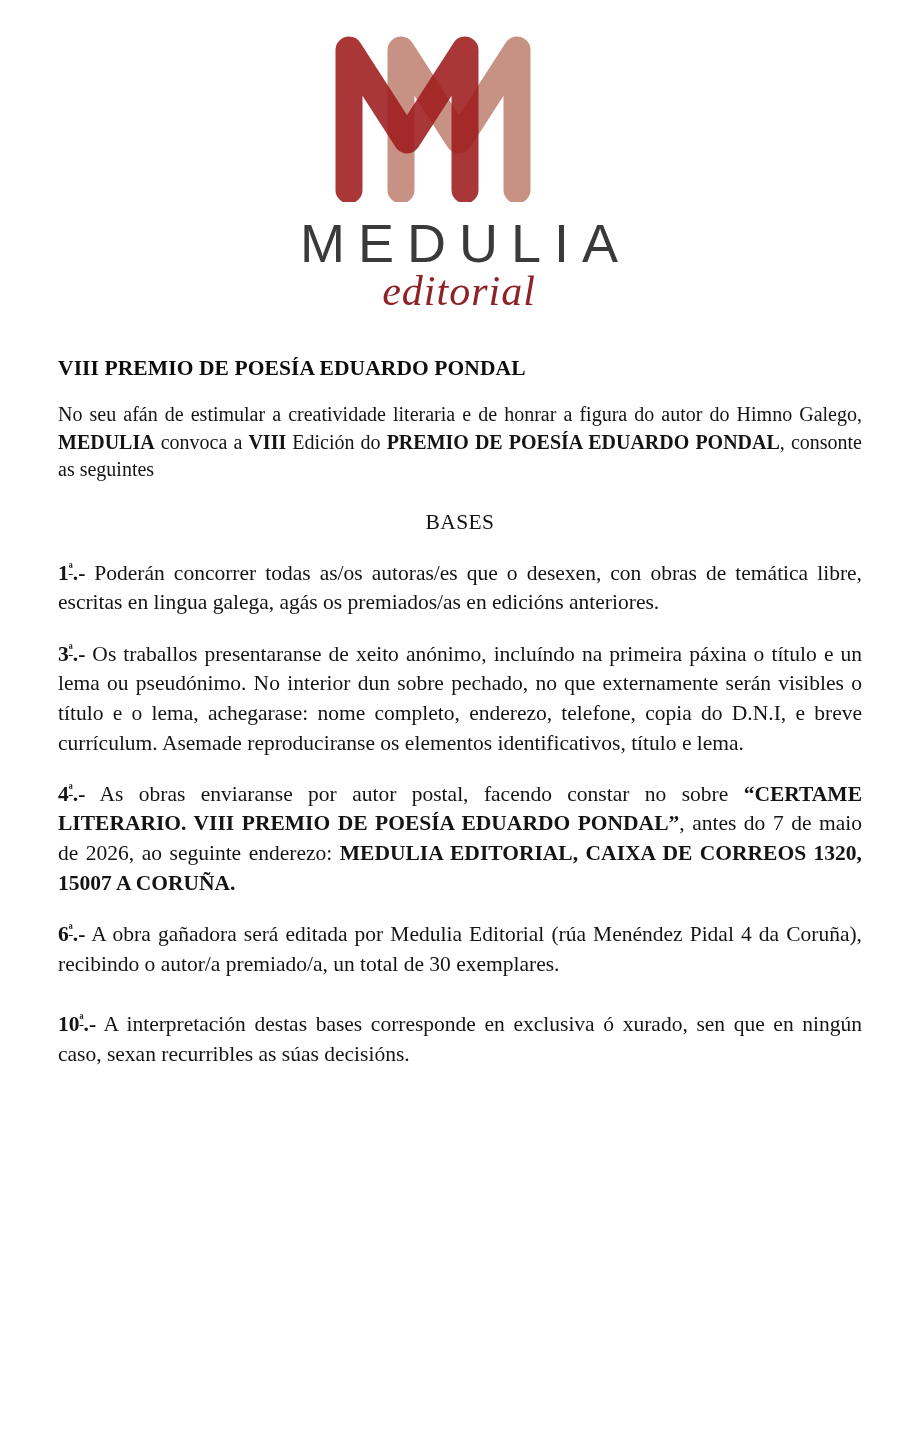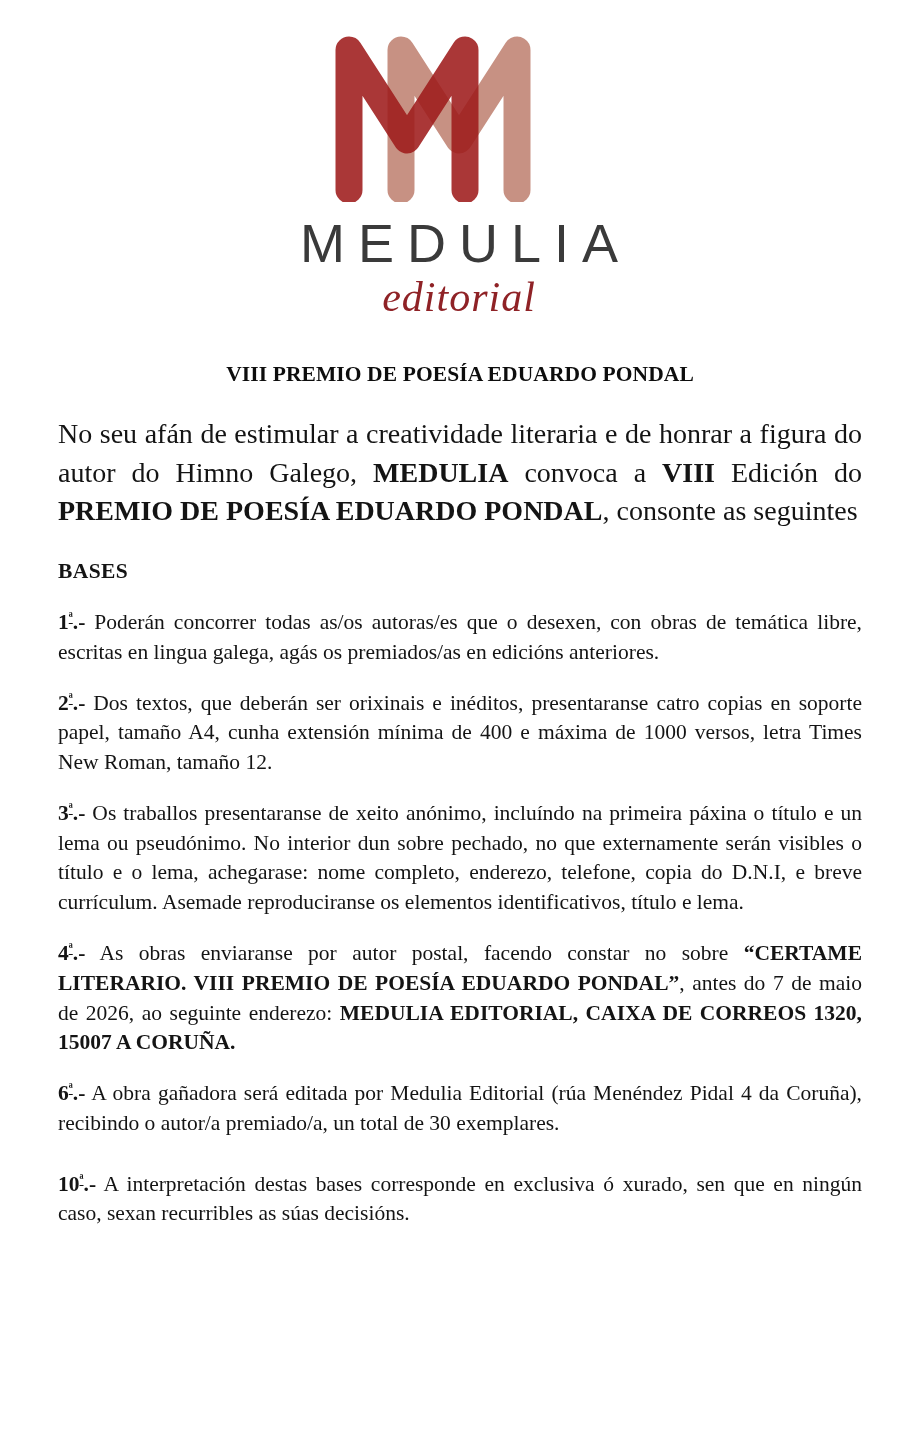--- a/index.html
+++ b/index.html
@@ -41,55 +41,55 @@
     margin-top: 14px;
     font-family: "Liberation Sans", "DejaVu Sans", sans-serif;
     font-size: 54px;
     font-weight: 400;
     letter-spacing: 13px;
     text-indent: 13px;
     color: #3a3a3a;
     line-height: 1;
   }
   .subwordmark {
-    margin-top: 6px;
     font-family: "Liberation Serif", "DejaVu Serif", serif;
     font-style: italic;
     font-size: 42px;
     color: #8f2226;
     line-height: 1;
     letter-spacing: 1px;
   }
 
   
   .doc {
     padding: 0 56px 0 58px;
     box-sizing: border-box;
   }
 
   .doc-title {
     margin-top: 44px;
-    text-align: center;
+    text-align: left;
     font-weight: bold;
     font-size: 21.5px;
     letter-spacing: 0.1px;
     color: #0d0d0d;
   }
 
   .intro {
     text-align: justify;
     text-justify: inter-word;
-    font-size: 28px;
+    font-size: 20px;
     line-height: 1.38;
   }
   .intro .b { font-weight: bold; }
 
   .bases-heading {
     margin-top: 26px;
-    font-weight: bold;
+    text-align: center;
+    font-weight: normal;
     font-size: 21.5px;
     letter-spacing: 0.4px;
   }
 
   .clauses {
     margin-top: 24px;
   }
   .clause {
     text-align: justify;
     text-justify: inter-word;
@@ -134,21 +134,20 @@
     <div class="doc-title">VIII PREMIO DE POESÍA EDUARDO PONDAL</div>
 
     <p class="intro">
       <span>No seu afán de estimular a creatividade literaria e de honrar a figura do autor do Himno Galego, </span><span class="b">MEDULIA</span><span> convoca a </span><span class="b">VIII</span><span> Edición do </span><span class="b">PREMIO DE POESÍA EDUARDO PONDAL</span><span>, consonte as seguintes</span>
     </p>
 
     <div class="bases-heading">BASES</div>
 
     <div class="clauses">
         <p class="clause"><span class="num">1<sup class="ord">ª</sup>.-</span><span> Poderán concorrer todas as/os autoras/es que o desexen, con obras de temática libre, escritas en lingua galega, agás os premiados/as en edicións anteriores.</span></p>
-        <p class="clause"><span class="num">2<sup class="ord">ª</sup>.-</span><span> Dos textos, que deberán ser orixinais e inéditos, presentaranse catro copias en soporte papel, tamaño A4, cunha extensión mínima de 400 e máxima de 1000 versos, letra Times New Roman, tamaño 12.</span></p>
         <p class="clause"><span class="num">3<sup class="ord">ª</sup>.-</span><span> Os traballos presentaranse de xeito anónimo, incluíndo na primeira páxina o título e un lema ou pseudónimo. No interior dun sobre pechado, no que externamente serán visibles o título e o lema, achegarase: nome completo, enderezo, telefone, copia do D.N.I, e breve currículum. Asemade reproduciranse os elementos identificativos, título e lema.</span></p>
         <p class="clause"><span class="num">4<sup class="ord">ª</sup>.-</span><span> As obras enviaranse por autor postal, facendo constar no sobre </span><span class="b">“CERTAME LITERARIO. VIII PREMIO DE POESÍA EDUARDO PONDAL”</span><span>, antes do 7 de maio de 2026, ao seguinte enderezo: </span><span class="b">MEDULIA EDITORIAL, CAIXA DE CORREOS 1320, 15007 A CORUÑA.</span></p>
         <p class="clause"><span class="num">6<sup class="ord">ª</sup>.-</span><span> A obra gañadora será editada por Medulia Editorial (rúa Menéndez Pidal 4 da Coruña), recibindo o autor/a premiado/a, un total de 30 exemplares.</span></p>
         <p class="clause spaced-before"><span class="num">10<sup class="ord">ª</sup>.-</span><span> A interpretación destas bases corresponde en exclusiva ó xurado, sen que en ningún caso, sexan recurribles as súas decisións.</span></p>
       </div>
 
   </div>
 </div>
 
 </body></html>

